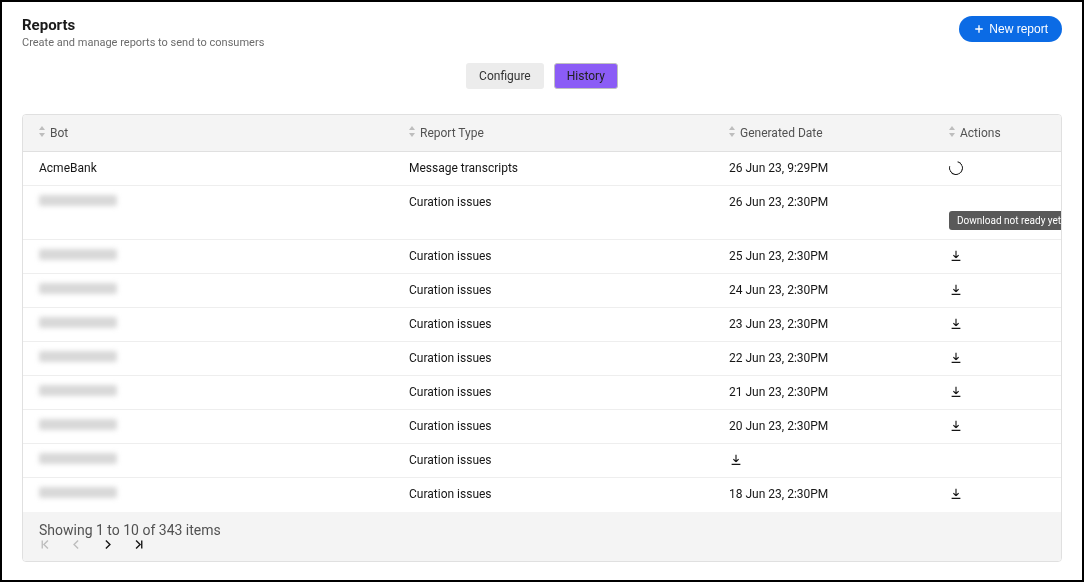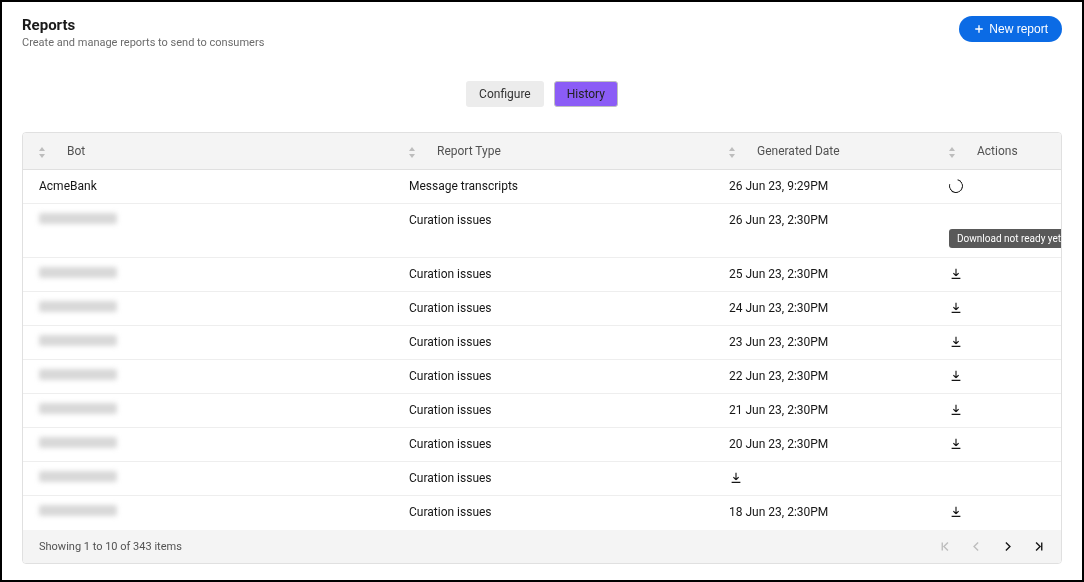--- a/index.html
+++ b/index.html
@@ -14,21 +14,21 @@
       width: 1084px;
       height: 582px;
       border: 2px solid #000;
       padding: 14px 20px 10px 20px;
       position: relative;
     }
     .header {
       display: flex;
       justify-content: space-between;
       align-items: flex-start;
-      margin-bottom: 32px;
+      margin-bottom: 14px;
     }
     .header-left h1 {
       font-size: 15px;
       font-weight: 700;
       color: #1a1a1a;
       margin-bottom: 2px;
     }
     .header-left p {
       font-size: 11px;
       color: #6b6b6b;
@@ -84,22 +84,22 @@
       padding: 11px 16px;
       font-size: 12px;
       color: #525252;
     }
     .col-bot { flex: 0 0 370px; }
     .col-type { flex: 0 0 320px; }
     .col-date { flex: 0 0 220px; }
     .col-actions { flex: 1; }
     .th {
       display: flex;
-      align-items: flex-end;
-      gap: 21px;
+      align-items: flex-start;
+      gap: 4px;
     }
     .sort-icon {
       display: inline-block;
       width: 7px;
       height: 11px;
       position: relative;
       opacity: 0.5;
     }
     .sort-icon::before, .sort-icon::after {
       content: "";
@@ -158,25 +158,25 @@
       color: #fff;
       font-size: 10px;
       padding: 4px 8px;
       border-radius: 3px;
       white-space: nowrap;
       margin-top: 16px;
     }
     .table-footer {
       display: flex;
       justify-content: space-between;
-      align-items: center;
       background: #f4f4f4;
       padding: 10px 16px;
-      font-size: 11px;
+      font-size: 14px;
       color: #525252;
+      flex-direction: column;
     }
     .pager {
       display: flex;
       gap: 18px;
       align-items: center;
     }
     .pager-btn {
       cursor: pointer;
       color: #161616;
       display: flex;

